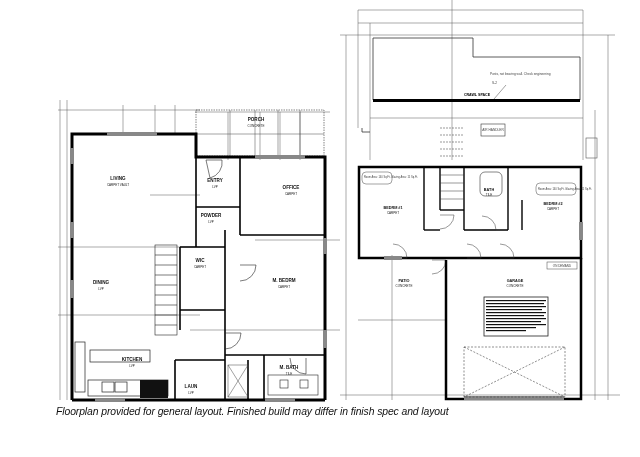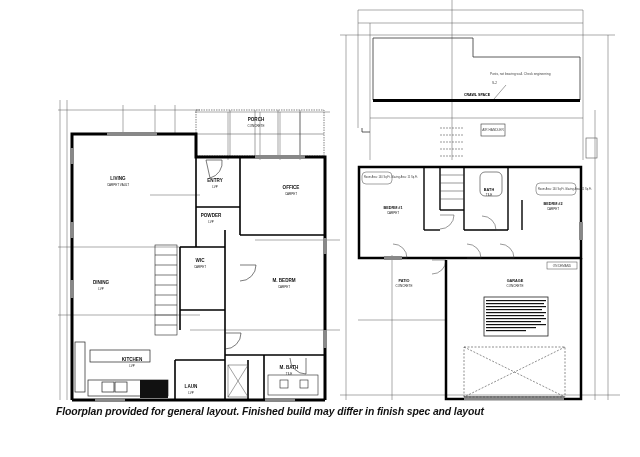--- a/index.html
+++ b/index.html
@@ -1,19 +1,19 @@
 <!DOCTYPE html>
 <html><head>
 <meta charset="utf-8">
 <style>
   html,body{margin:0;padding:0;background:#fff;}
   body{width:640px;height:457px;position:relative;overflow:hidden;font-family:"Liberation Sans",sans-serif;}
   .plan{position:absolute;}
   svg text{font-family:"Liberation Sans",sans-serif;}
-  .caption{position:absolute;left:56px;top:406px;font-size:10.4px;font-weight:bold;font-style:italic;color:#111;white-space:nowrap;letter-spacing:-0.1px;}
+  .caption{position:absolute;left:56px;top:406px;font-size:10.4px;font-weight:normal;font-style:italic;color:#111;white-space:nowrap;letter-spacing:-0.1px;}
   .room-label{font-size:4.6px;font-weight:bold;fill:#111;text-anchor:middle;}
   .room-sub{font-size:3px;fill:#222;text-anchor:middle;}
   .note{font-size:3.2px;fill:#444;}
 </style>
 </head>
 <body>
 
 <svg class="plan" style="left:0;top:0" width="340" height="405" viewBox="0 0 340 405">
 
   <g stroke="#555" stroke-width="0.5" fill="none">

